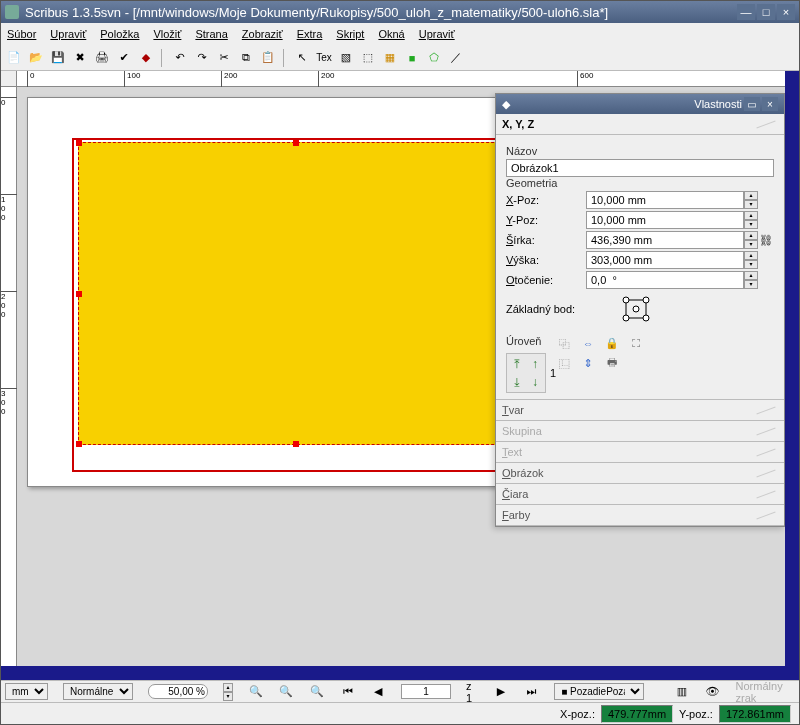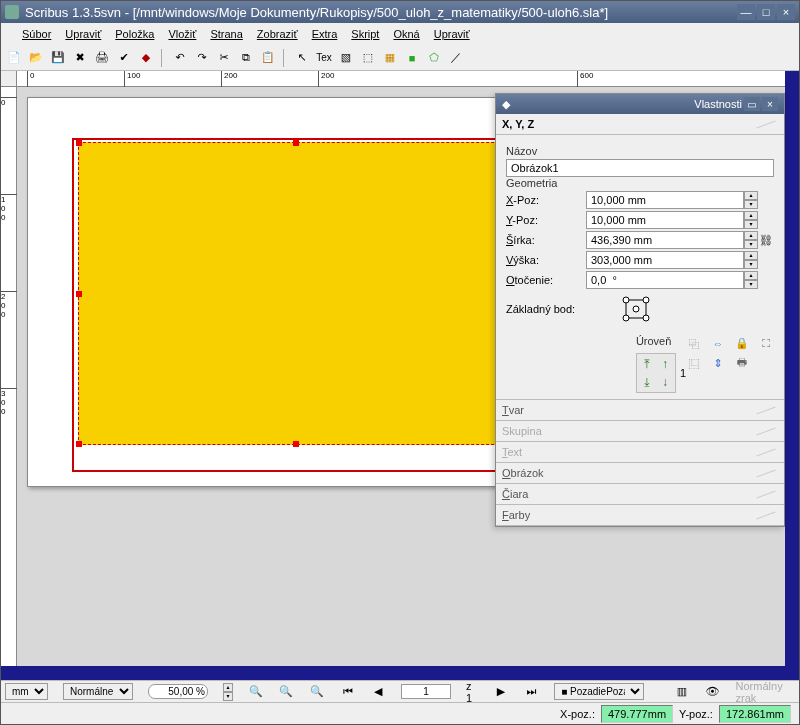--- a/index.html
+++ b/index.html
@@ -3,21 +3,21 @@
 <meta charset="utf-8">
 <style>
 *{box-sizing:border-box;margin:0;padding:0;font-family:sans-serif;font-size:11px}
 body{background:#e8e8e8;overflow:hidden}
 .window{width:800px;height:725px;display:flex;flex-direction:column;background:#f0f0f0;border:1px solid #555}
 .titlebar{height:22px;background:linear-gradient(#6a7fa0,#4a5f80);display:flex;align-items:center;color:#fff;padding:0 4px}
 .titlebar-icon{width:14px;height:14px;margin-right:6px;background:#7a9;border-radius:2px}
 .titlebar-text{flex:1;font-size:13px}
 .titlebar-btns{display:flex;gap:2px}
 .titlebar-btns span{width:18px;height:16px;background:#5a7090;display:inline-flex;align-items:center;justify-content:center;cursor:pointer}
-.menubar{height:22px;background:#efefef;display:flex;align-items:center;padding:0 15px;gap:2px}
+.menubar{height:22px;background:#efefef;display:flex;align-items:center;padding:0 0;gap:2px}
 .menubar span{padding:2px 6px;cursor:pointer}
 .menubar u{text-decoration:underline}
 .toolbar{height:26px;background:#efefef;border-bottom:1px solid #bbb;display:flex;align-items:center;padding:0 4px;gap:4px}
 .tb-ico{width:18px;height:18px;display:inline-flex;align-items:center;justify-content:center;cursor:pointer;border:1px solid transparent}
 .tb-sep{width:4px;height:18px;border-left:1px solid #aaa;margin:0 2px}
 .workspace{flex:1;display:flex;position:relative;overflow:hidden}
 .canvas-area{flex:1;background:#d8d8d8;position:relative;overflow:hidden}
 .ruler-h{position:absolute;top:0;left:16px;right:0;height:16px;background:#fff;border-bottom:1px solid #888;font-size:9px}
 .ruler-h .tick{position:absolute;top:0;height:16px;border-left:1px solid #555;padding-left:2px;font-size:8px}
 .ruler-v{position:absolute;top:16px;left:0;width:16px;bottom:0;background:#fff;border-right:1px solid #888}
@@ -49,21 +49,21 @@
 .lock-col{width:16px;display:flex;align-items:center;justify-content:center}
 .basepoint{width:32px;height:28px;margin-left:4px}
 .level-box{display:flex;align-items:center;gap:4px;margin-top:6px}
 .arrow-grid{display:inline-grid;grid-template-columns:16px 16px;grid-template-rows:16px 16px;gap:2px;border:1px solid #bbb;padding:2px;background:#e8e8e8}
 .arrow-grid span{display:flex;align-items:center;justify-content:center;cursor:pointer;color:#2a7a2a;font-size:12px}
 .tool-row{display:flex;gap:8px;justify-content:flex-end;margin-top:4px}
 .tool-row span{width:16px;height:16px;cursor:pointer;display:inline-flex;align-items:center;justify-content:center;color:#666}
 .statusbar{height:22px;background:#efefef;border-top:1px solid #bbb;display:flex;align-items:center;padding:0 4px;gap:15px}
 .statusbar select,.statusbar input{padding:1px 2px;border:1px solid #999;font-size:10px}
 .bottombar{height:22px;background:#efefef;border-top:1px solid #bbb;display:flex;align-items:center;justify-content:flex-end;padding:0 8px;gap:6px}
-.bottombar .cell{border:1px inset #ccc;padding:2px 6px;background:#86efac}
+.bottombar .cell{border:1px inset #ccc;padding:2px 6px;background:#15803d}
 .bluebar{height:14px;background:#1a1a8a}
 svg{display:block}
 </style>
 </head>
 <body>
 
 <div class="window">
   <div class="titlebar">
     <div class="titlebar-icon"></div>
     <div class="titlebar-text">Scribus 1.3.5svn - [/mnt/windows/Moje Dokumenty/Rukopisy/500_uloh_z_matematiky/500-uloh6.sla*]</div>
@@ -222,21 +222,21 @@
           <svg class="basepoint" viewBox="0 0 32 28">
               <rect x="6" y="5" width="20" height="18" fill="none" stroke="#000"></rect>
               <circle cx="6" cy="5" r="3" fill="#fff" stroke="#000"></circle>
               <circle cx="26" cy="5" r="3" fill="#fff" stroke="#000"></circle>
               <circle cx="6" cy="23" r="3" fill="#fff" stroke="#000"></circle>
               <circle cx="26" cy="23" r="3" fill="#fff" stroke="#000"></circle>
               <circle cx="16" cy="14" r="3" fill="#fff" stroke="#000"></circle>
             </svg>
         </div>
 
-        <div style="display:flex;justify-content:flex-end;align-items:flex-start;margin-top:8px">
+        <div style="display:flex;justify-content:flex-start;align-items:flex-start;margin-top:8px">
           <div>
             <label class="lbl">Úroveň</label>
             <div class="level-box">
               <div class="arrow-grid">
                 <span>⤒</span>
                 <span>↑</span>
                 <span>⤓</span>
                 <span>↓</span>
               </div>
               <span>1</span>

